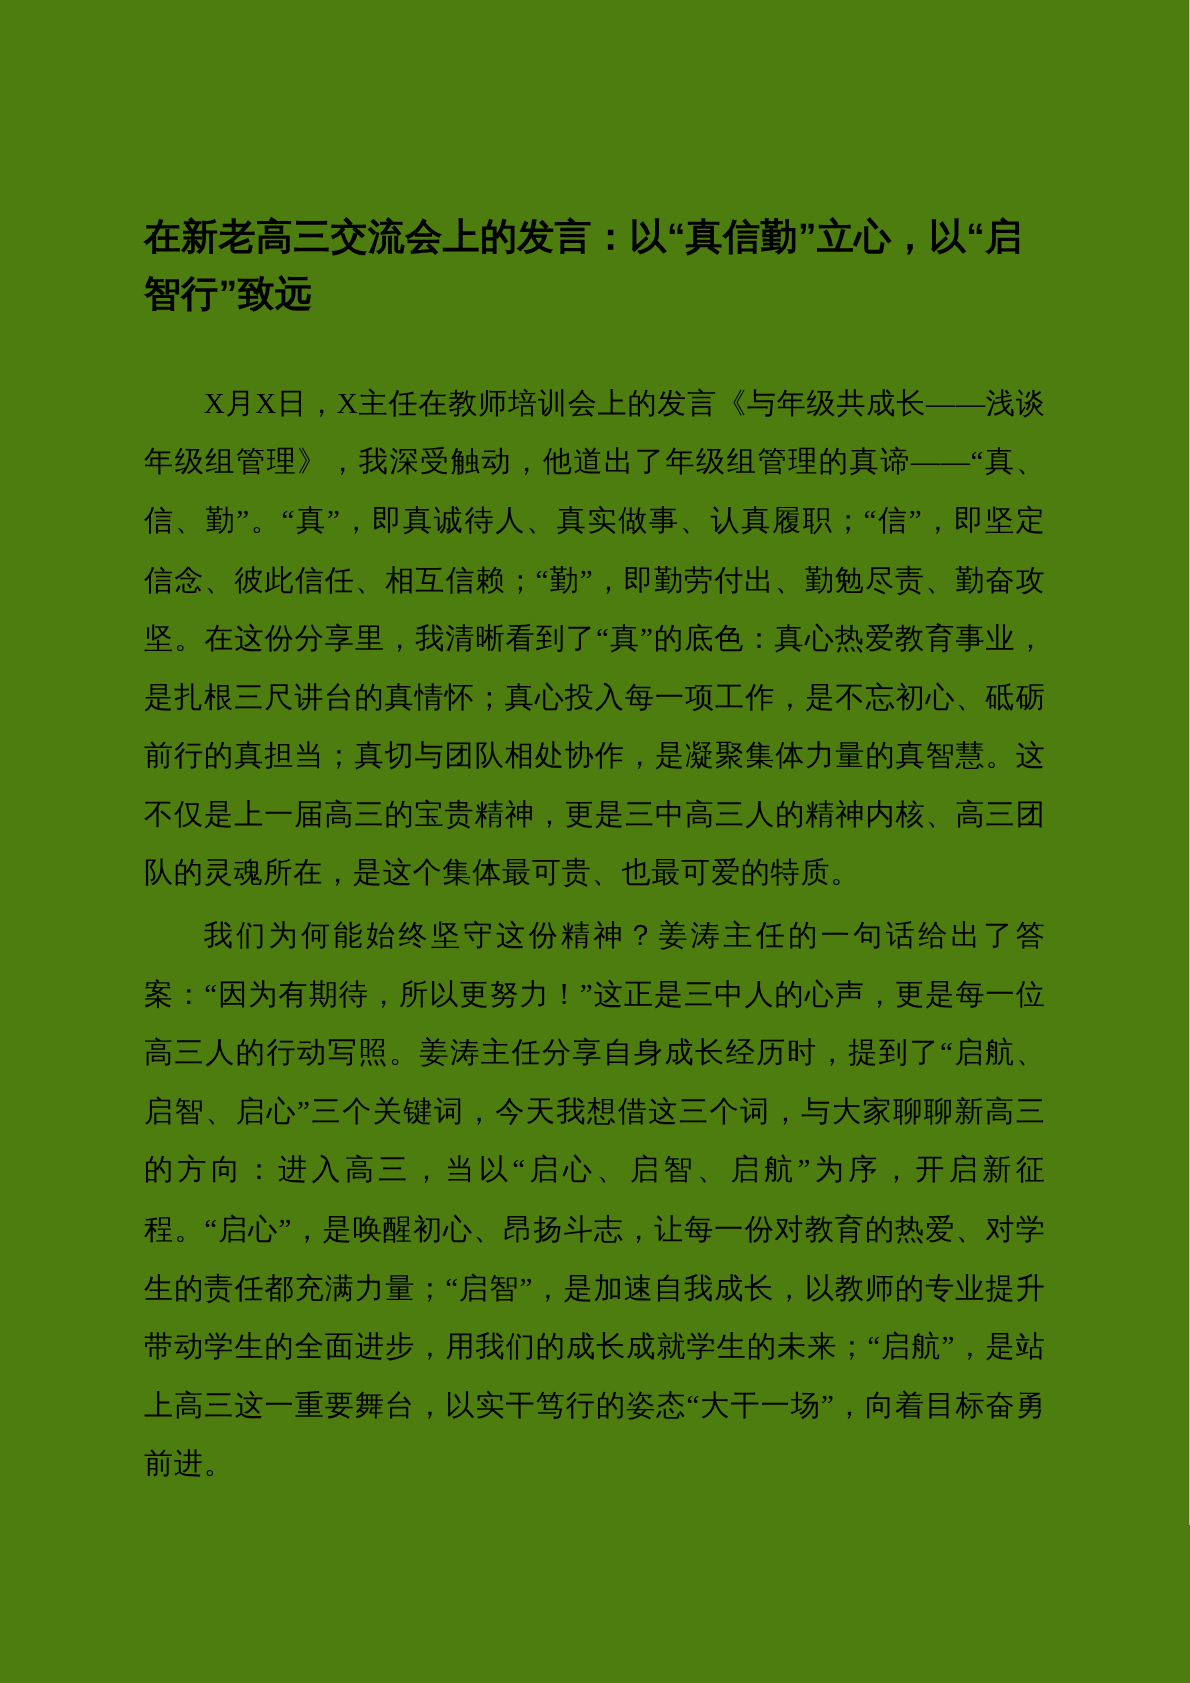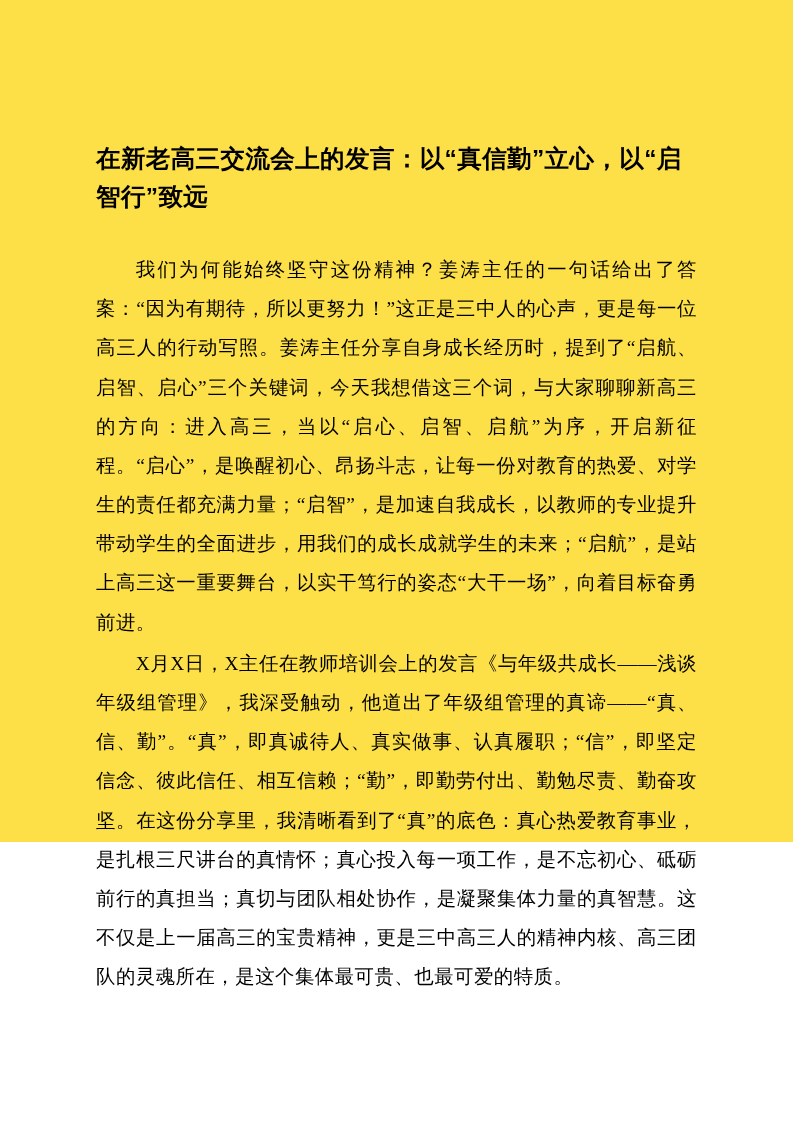--- a/index.html
+++ b/index.html
@@ -8,25 +8,25 @@
     background: #ffffff;
   }
   body {
     width: 793px;
     height: 1122px;
     font-family: "Liberation Serif", "DejaVu Serif", serif;
     color: #000000;
   }
   .page {
     width: 793px;
-    height: 842px;
+    height: 1122px;
     box-sizing: border-box;
     padding: 140px 96px 60px 96px;
     position: relative;
-    background: #fde047;
+    background: #4d7c0f;
   }
   .doc-title {
     font-family: "Liberation Sans", "DejaVu Sans", sans-serif;
     font-weight: bold;
     font-size: 24.5px;
     line-height: 1.55;
     letter-spacing: 0.4px;
     text-align: left;
     margin: 0 0 34px 0;
     color: #000000;
@@ -43,16 +43,16 @@
     text-indent: 2.05em;
     white-space: pre-wrap;
   }
 </style>
 </head>
 <body>
 
 <div class="page">
   <h1 class="doc-title">在新老高三交流会上的发言：以“真信勤”立心，以“启智行”致远</h1>
   <div class="doc-body">
+    <p>X月X日，X主任在教师培训会上的发言《与年级共成长——浅谈年级组管理》，我深受触动，他道出了年级组管理的真谛——“真、信、勤”。“真”，即真诚待人、真实做事、认真履职；“信”，即坚定信念、彼此信任、相互信赖；“勤”，即勤劳付出、勤勉尽责、勤奋攻坚。在这份分享里，我清晰看到了“真”的底色：真心热爱教育事业，是扎根三尺讲台的真情怀；真心投入每一项工作，是不忘初心、砥砺前行的真担当；真切与团队相处协作，是凝聚集体力量的真智慧。这不仅是上一届高三的宝贵精神，更是三中高三人的精神内核、高三团队的灵魂所在，是这个集体最可贵、也最可爱的特质。</p>
     <p>我们为何能始终坚守这份精神？姜涛主任的一句话给出了答案：“因为有期待，所以更努力！”这正是三中人的心声，更是每一位高三人的行动写照。姜涛主任分享自身成长经历时，提到了“启航、启智、启心”三个关键词，今天我想借这三个词，与大家聊聊新高三的方向：进入高三，当以“启心、启智、启航”为序，开启新征程。“启心”，是唤醒初心、昂扬斗志，让每一份对教育的热爱、对学生的责任都充满力量；“启智”，是加速自我成长，以教师的专业提升带动学生的全面进步，用我们的成长成就学生的未来；“启航”，是站上高三这一重要舞台，以实干笃行的姿态“大干一场”，向着目标奋勇前进。</p>
-    <p>X月X日，X主任在教师培训会上的发言《与年级共成长——浅谈年级组管理》，我深受触动，他道出了年级组管理的真谛——“真、信、勤”。“真”，即真诚待人、真实做事、认真履职；“信”，即坚定信念、彼此信任、相互信赖；“勤”，即勤劳付出、勤勉尽责、勤奋攻坚。在这份分享里，我清晰看到了“真”的底色：真心热爱教育事业，是扎根三尺讲台的真情怀；真心投入每一项工作，是不忘初心、砥砺前行的真担当；真切与团队相处协作，是凝聚集体力量的真智慧。这不仅是上一届高三的宝贵精神，更是三中高三人的精神内核、高三团队的灵魂所在，是这个集体最可贵、也最可爱的特质。</p>
   </div>
 </div>
 
 </body></html>

